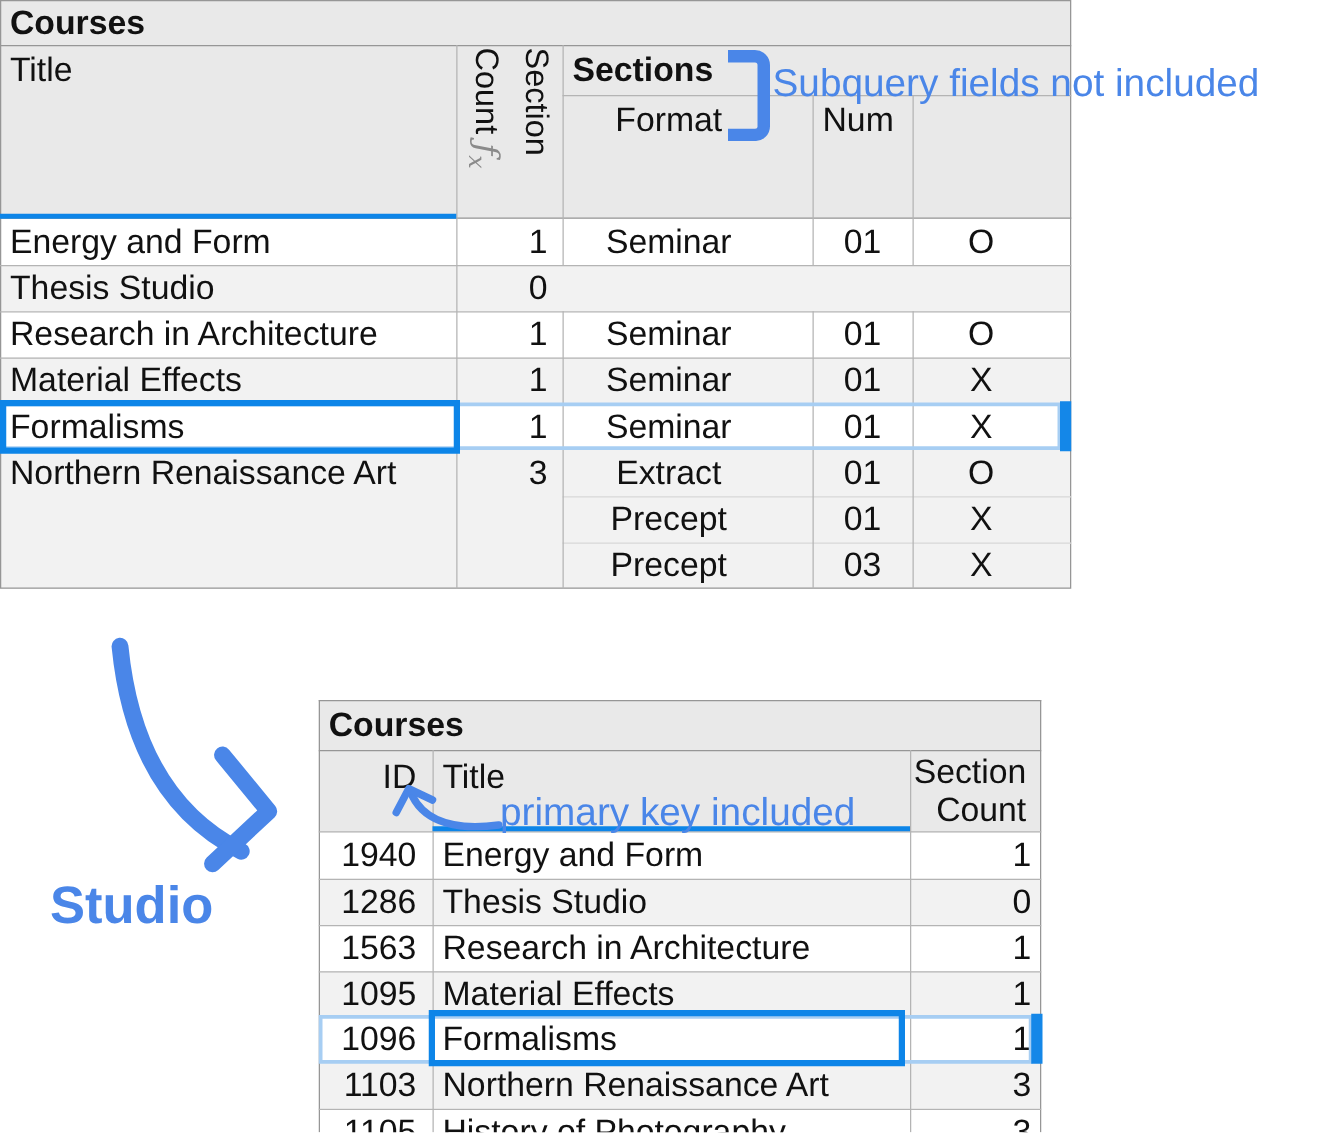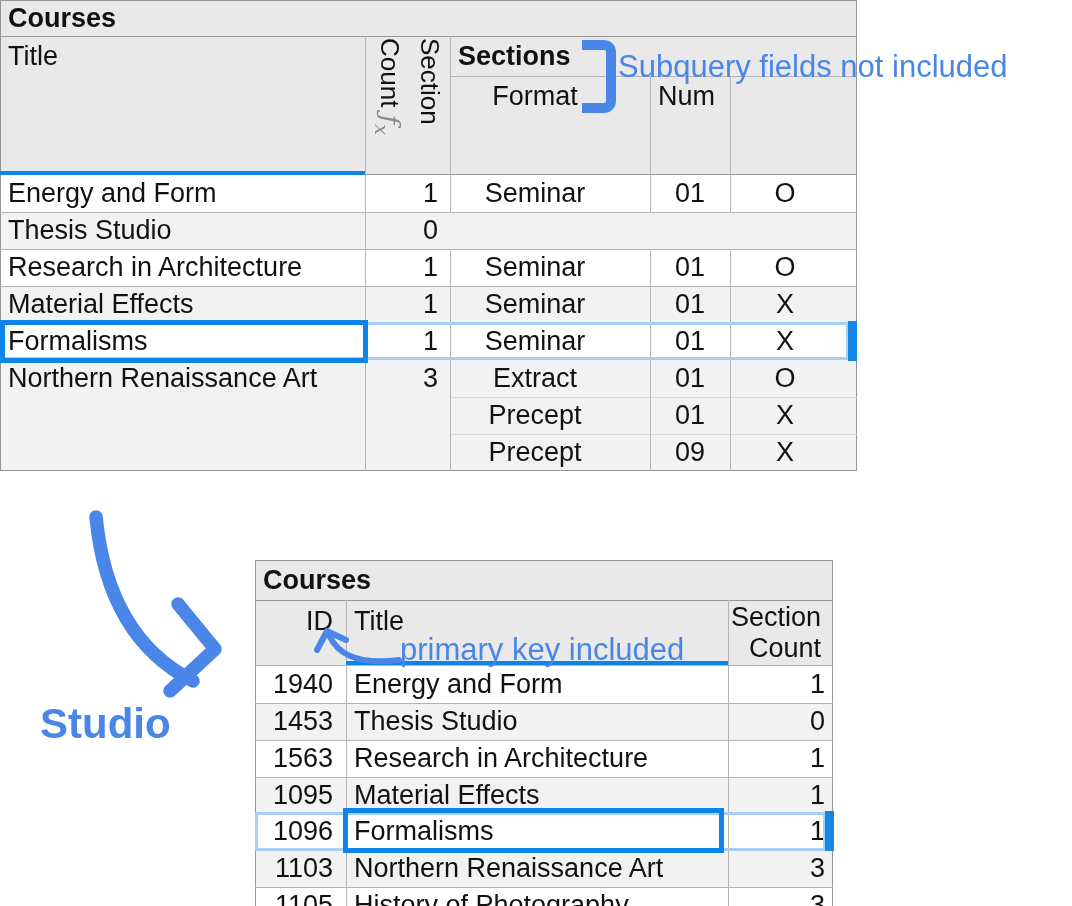--- a/index.html
+++ b/index.html
@@ -117,21 +117,21 @@
 
   <div class="cell jl" style="left:0;top:360px;width:365px;height:37px">Northern Renaissance Art</div>
   <div class="cell jr" style="left:365px;top:360px;width:85px;height:37px">3</div>
   <div class="cell jc" style="left:450px;top:360px;width:170px;height:37px">Extract</div>
   <div class="cell jc" style="left:650px;top:360px;width:80px;height:37px">01</div>
   <div class="cell jc" style="left:730px;top:360px;width:110px;height:37px">O</div>
   <div class="cell jc" style="left:450px;top:397px;width:170px;height:37px">Precept</div>
   <div class="cell jc" style="left:650px;top:397px;width:80px;height:37px">01</div>
   <div class="cell jc" style="left:730px;top:397px;width:110px;height:37px">X</div>
   <div class="cell jc" style="left:450px;top:434px;width:170px;height:37px">Precept</div>
-  <div class="cell jc" style="left:650px;top:434px;width:80px;height:37px">09</div>
+  <div class="cell jc" style="left:650px;top:434px;width:80px;height:37px">03</div>
   <div class="cell jc" style="left:730px;top:434px;width:110px;height:37px">X</div>
 
   <div class="hl-outline" style="left:0;top:322px;width:849px;height:38px"></div>
   <div class="hl-cap" style="left:848px;top:321px;width:9px;height:40px"></div>
   <div class="hl-thick" style="left:0;top:320px;width:368px;height:43px"></div>
 
   <div class="strip hdr" style="left:255px;top:560px;width:578px;height:40px"></div>
   <div class="strip hdr" style="left:255px;top:600px;width:578px;height:66px"></div>
   <div class="strip white" style="left:255px;top:666px;width:578px;height:37px"></div>
   <div class="strip alt" style="left:255px;top:703px;width:578px;height:37px"></div>
@@ -157,21 +157,21 @@
   <div class="cell jl" style="left:346px;top:600px;width:380px;height:42px">Title</div>
   <div class="abs" style="left:728px;top:602px;width:99px;height:62px;font-size:27px;line-height:31px;text-align:right;padding-right:6px">
     <div>Section</div>
     <div>Count</div>
   </div>
 
   <div class="cell jr" style="left:255px;top:666px;width:86px;height:37px;padding-right:8px">1940</div>
   <div class="cell jl" style="left:346px;top:666px;width:382px;height:37px">Energy and Form</div>
   <div class="cell jr" style="left:728px;top:666px;width:105px;height:37px;padding-right:8px">1</div>
 
-  <div class="cell jr" style="left:255px;top:703px;width:86px;height:37px;padding-right:8px">1453</div>
+  <div class="cell jr" style="left:255px;top:703px;width:86px;height:37px;padding-right:8px">1286</div>
   <div class="cell jl" style="left:346px;top:703px;width:382px;height:37px">Thesis Studio</div>
   <div class="cell jr" style="left:728px;top:703px;width:105px;height:37px;padding-right:8px">0</div>
 
   <div class="cell jr" style="left:255px;top:740px;width:86px;height:37px;padding-right:8px">1563</div>
   <div class="cell jl" style="left:346px;top:740px;width:382px;height:37px">Research in Architecture</div>
   <div class="cell jr" style="left:728px;top:740px;width:105px;height:37px;padding-right:8px">1</div>
 
   <div class="cell jr" style="left:255px;top:777px;width:86px;height:36px;padding-right:8px">1095</div>
   <div class="cell jl" style="left:346px;top:777px;width:382px;height:36px">Material Effects</div>
   <div class="cell jr" style="left:728px;top:777px;width:105px;height:36px;padding-right:8px">1</div>

